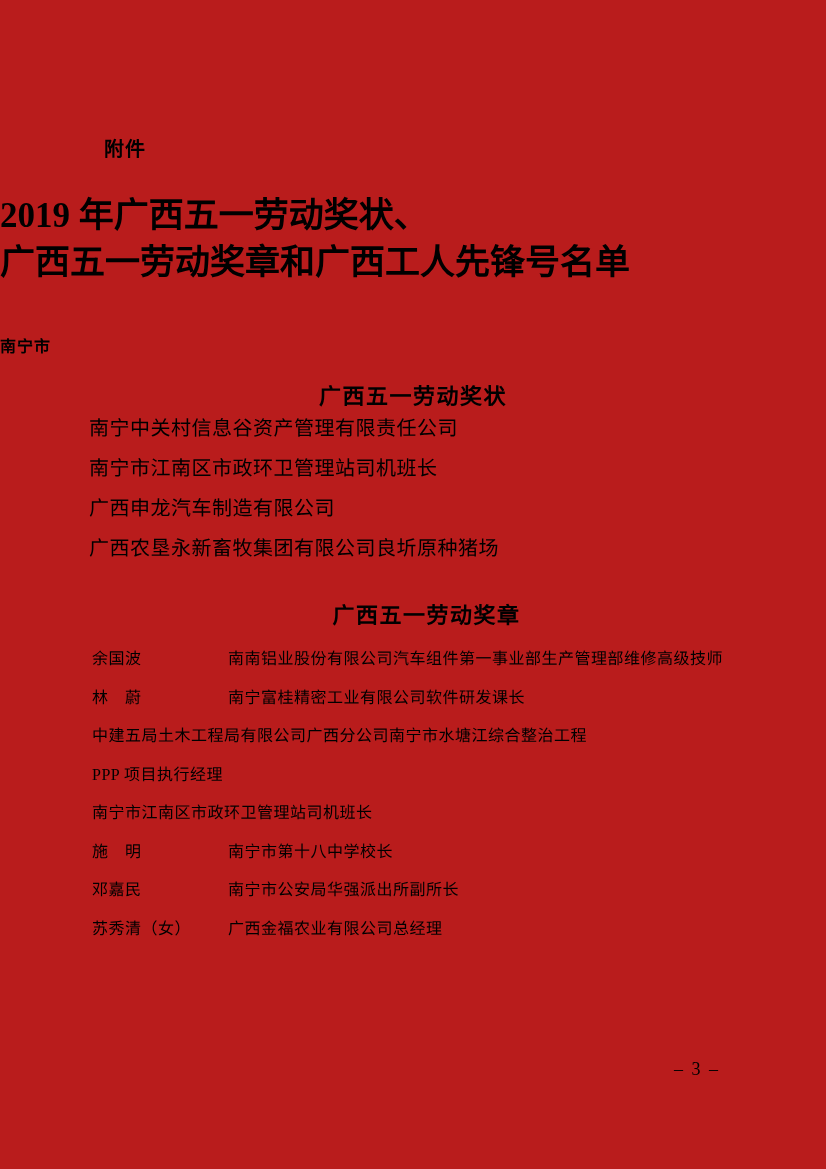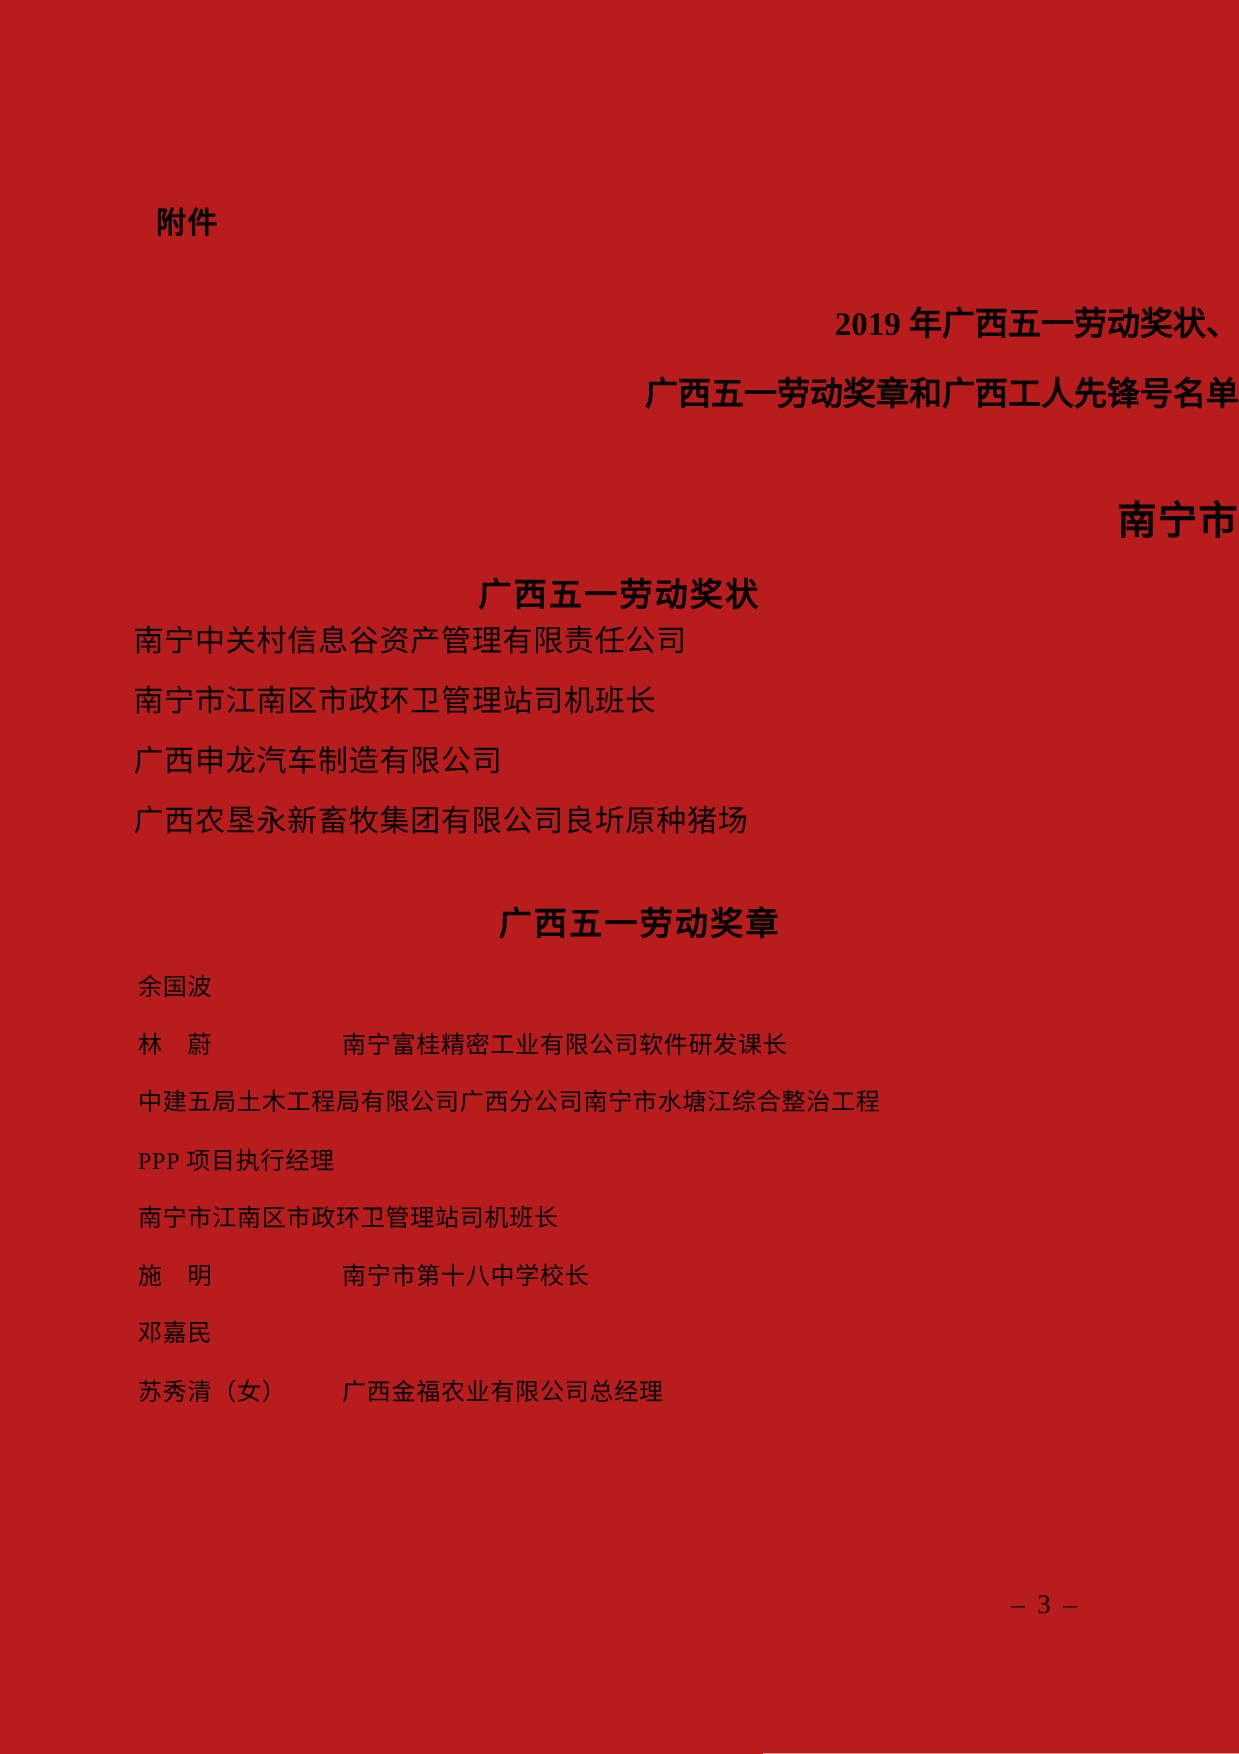--- a/index.html
+++ b/index.html
@@ -26,38 +26,38 @@
     line-height: 22px;
     font-weight: 600;
     letter-spacing: 1px;
   }
   .doc-title {
     position: absolute;
     left: 0;
     right: 0;
     top: 192px;
     margin: 0;
-    text-align: right;
+    text-align: left;
     font-family: "Liberation Serif", "DejaVu Serif", serif;
-    font-size: 22px;
+    font-size: 35px;
     line-height: 47px;
     font-weight: 700;
   }
   .doc-title .title-line {
     display: block;
   }
   .city-heading {
     position: absolute;
     left: 0;
     right: 0;
     top: 335px;
     margin: 0;
-    text-align: right;
+    text-align: left;
     font-family: Liberation Sans, sans-serif;
-    font-size: 26px;
+    font-size: 16px;
     line-height: 24px;
     font-weight: 700;
     letter-spacing: 1px;
   }
   .section-heading {
     position: absolute;
     left: 0;
     right: 0;
     margin: 0;
     text-align: center;
@@ -134,37 +134,39 @@
     <li>南宁市江南区市政环卫管理站司机班长</li>
     <li>广西申龙汽车制造有限公司</li>
     <li>广西农垦永新畜牧集团有限公司良圻原种猪场</li>
   </ul>
 
   <h3 class="section-heading medal">广西五一劳动奖章</h3>
 
   <div class="recipient-list">
     <div class="recipient-row">
       <span class="recipient-name">余国波</span>
+      <span class="recipient-title">南南铝业股份有限公司汽车组件第一事业部生产管理部维修高级技师</span>
     </div>
     <div class="recipient-row">
       <span class="recipient-name">林　蔚</span>
       <span class="recipient-title">南宁富桂精密工业有限公司软件研发课长</span>
     </div>
     <div class="recipient-row">
       <span class="recipient-title">中建五局土木工程局有限公司广西分公司南宁市水塘江综合整治工程 PPP 项目执行经理</span>
     </div>
     <div class="recipient-row">
       <span class="recipient-title">南宁市江南区市政环卫管理站司机班长</span>
     </div>
     <div class="recipient-row">
       <span class="recipient-name">施　明</span>
       <span class="recipient-title">南宁市第十八中学校长</span>
     </div>
     <div class="recipient-row">
       <span class="recipient-name">邓嘉民</span>
+      <span class="recipient-title">南宁市公安局华强派出所副所长</span>
     </div>
     <div class="recipient-row">
       <span class="recipient-name">苏秀清（女）</span>
       <span class="recipient-title">广西金福农业有限公司总经理</span>
     </div>
   </div>
 
   <div class="page-number">– 3 –</div>
 
 </div>

